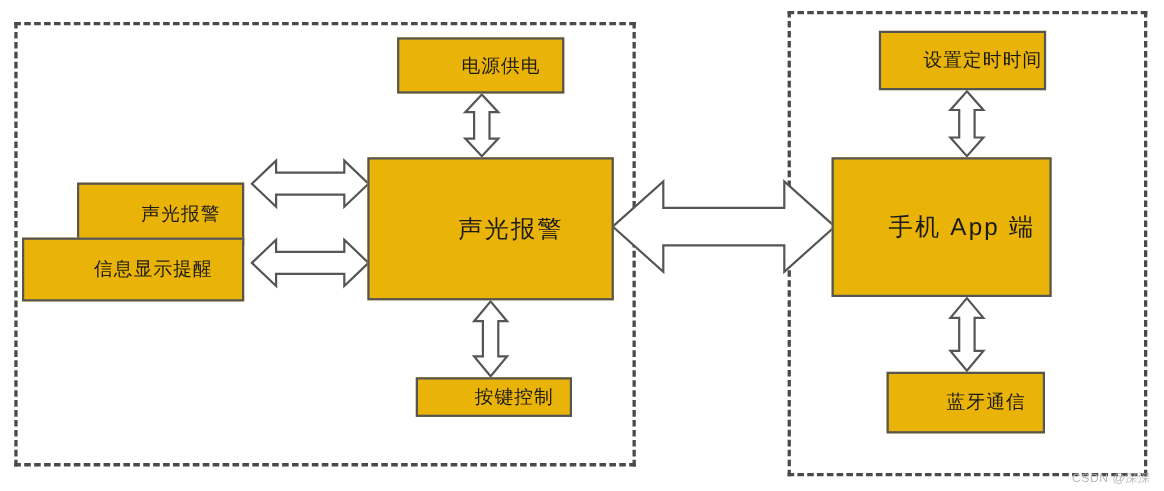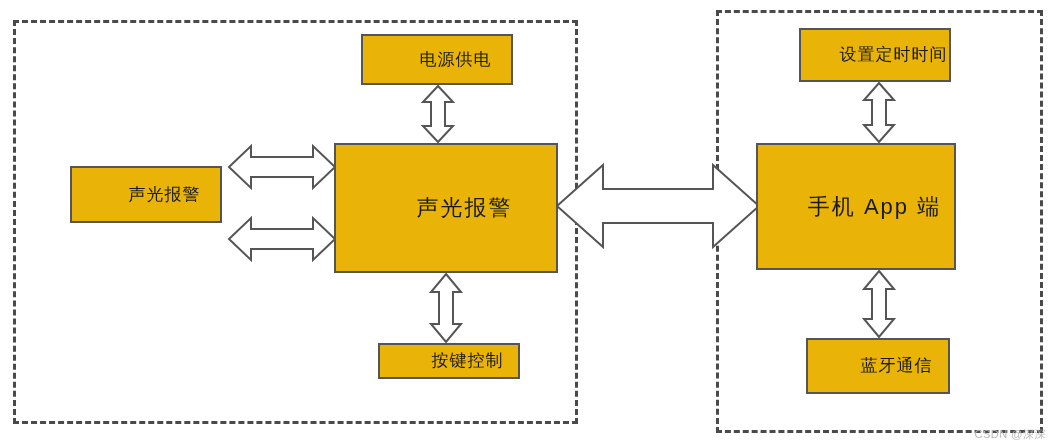--- a/index.html
+++ b/index.html
@@ -152,20 +152,23 @@
 
 
   <div class="node" id="node-power">
     <span class="node-label">电源供电</span>
   </div>
 
   <div class="node" id="node-alarm">
     <span class="node-label">声光报警</span>
   </div>
 
+  <div class="node" id="node-display">
+    <span class="node-label">信息显示提醒</span>
+  </div>
 
   <div class="node" id="node-pillbox">
     <span class="node-label">声光报警</span>
   </div>
 
   <div class="node" id="node-keys">
     <span class="node-label">按键控制</span>
   </div>
 
   <div class="node" id="node-settime">

